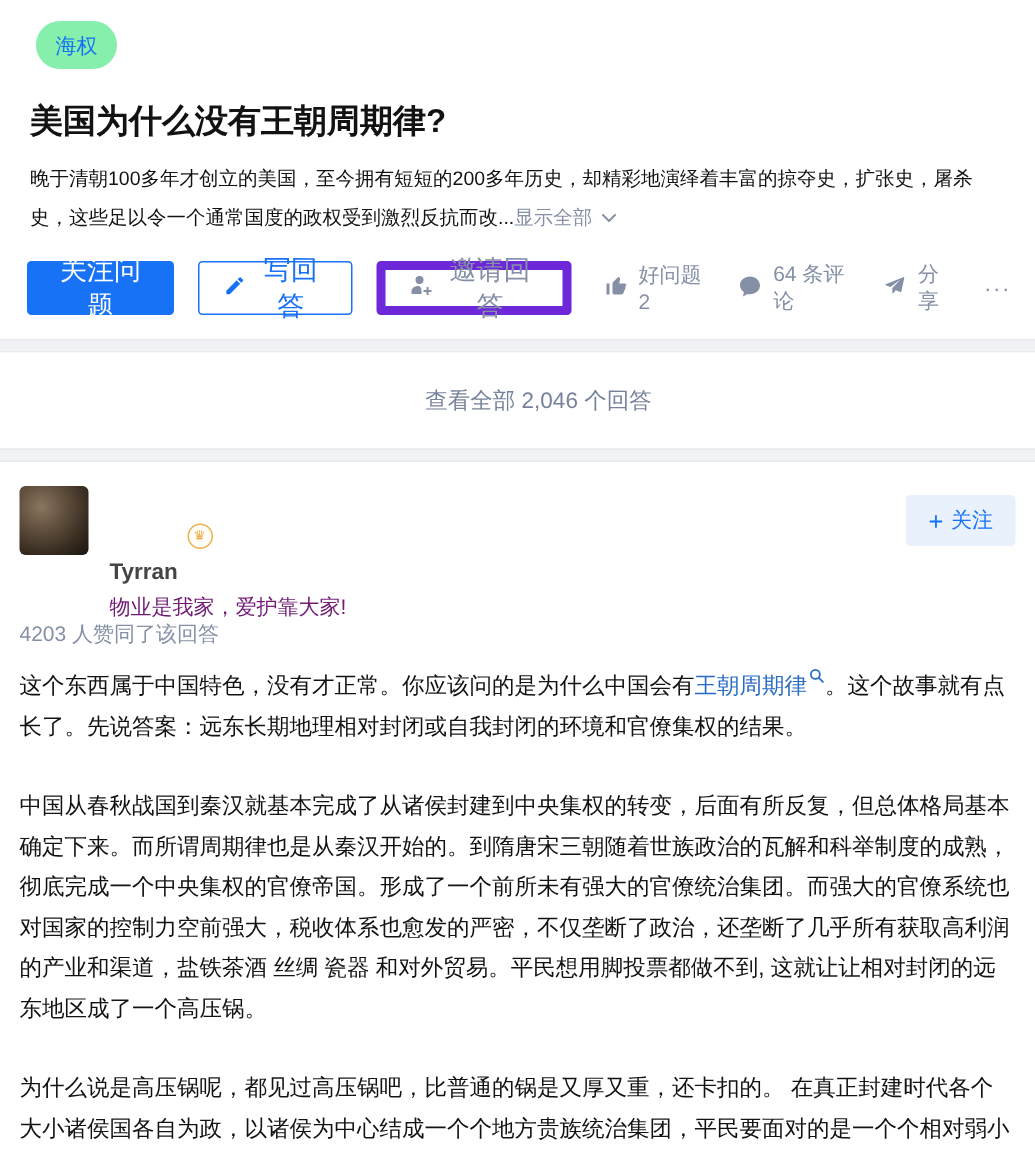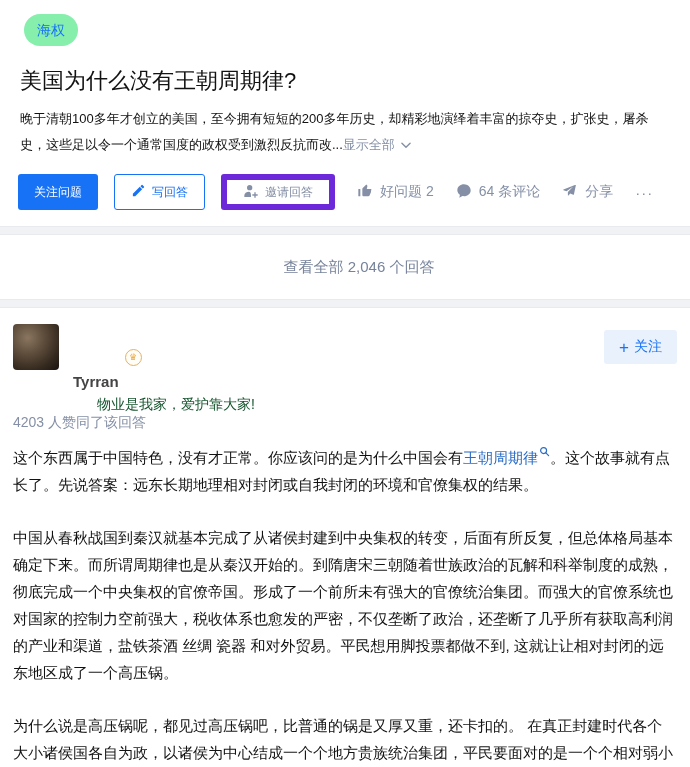--- a/index.html
+++ b/index.html
@@ -22,21 +22,21 @@
     font-size: 14px;
     line-height: 1;
     padding: 9px 13px;
     border-radius: 16px;
     cursor: pointer;
   }
   .question-title {
     margin-top: 20px;
     margin-left: 4px;
     font-size: 22px;
-    font-weight: 400;
+    font-weight: 700;
     color: #121212;
   }
   .question-excerpt {
     margin-top: 10px;
     margin-left: 4px;
     font-size: 13px;
     line-height: 26px;
     color: #121212;
   }
   .show-all {
@@ -48,21 +48,21 @@
 
   .action-row {
     margin-top: 16px;
     margin-left: 2px;
     display: flex;
     align-items: center;
   }
   .btn {
     height: 36px;
     border-radius: 3px;
-    font-size: 12px;
+    font-size: 18px;
     display: inline-flex;
     align-items: center;
     justify-content: center;
     padding: 0 16px;
     cursor: pointer;
     border: none;
     background: none;
     font-family: inherit;
   }
   .btn-primary { background: #1772f6; color: #ffffff; }
@@ -114,21 +114,21 @@
     border: 1.5px solid #edb052;
     border-radius: 50%;
     display: inline-flex;
     align-items: center;
     justify-content: center;
     color: #eda83d;
     font-size: 9px;
     line-height: 1;
     background: #fffdf7;
   }
-  .author-headline { margin-top: 6px; font-size: 14px; color: #14532d; margin-left: 24px; }
+  .author-headline { margin-top: 6px; font-size: 14px; color: #701a75; }
   .follow-btn {
     margin-left: auto;
     margin-top: 6px;
     height: 34px;
     background: #e9f1fd;
     color: #1772f6;
     font-size: 14px;
     border: none;
     border-radius: 3px;
     padding: 0 15px;

